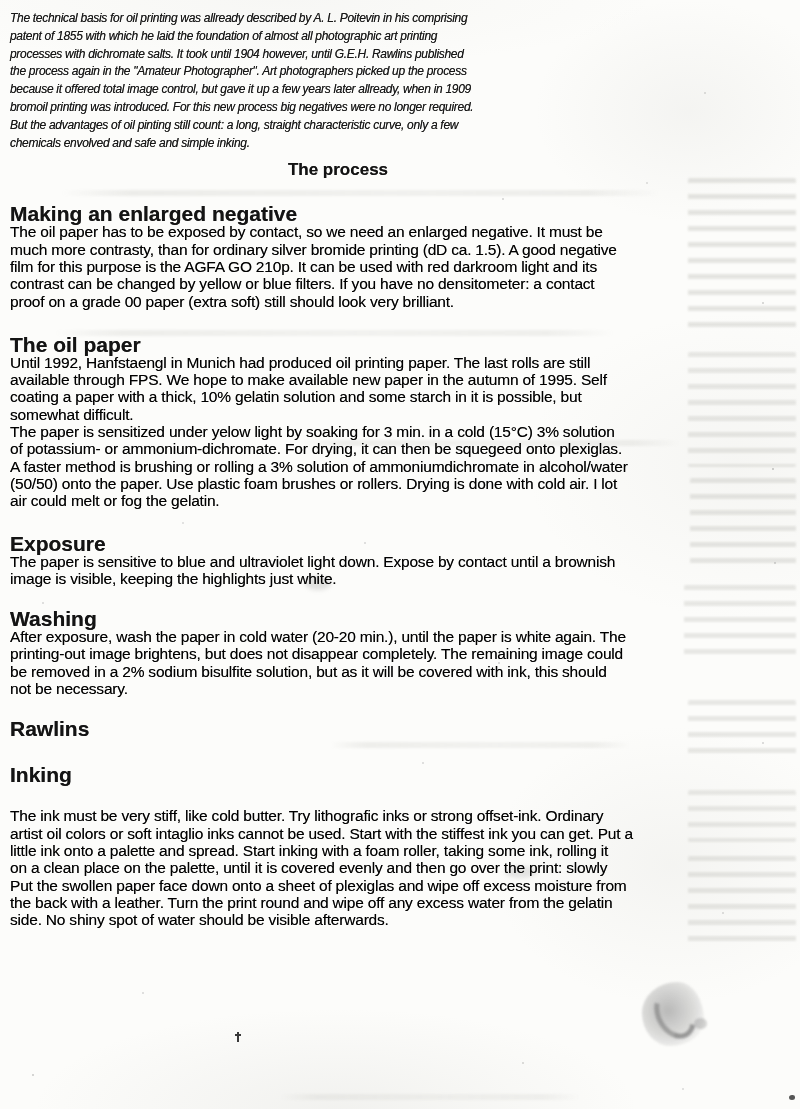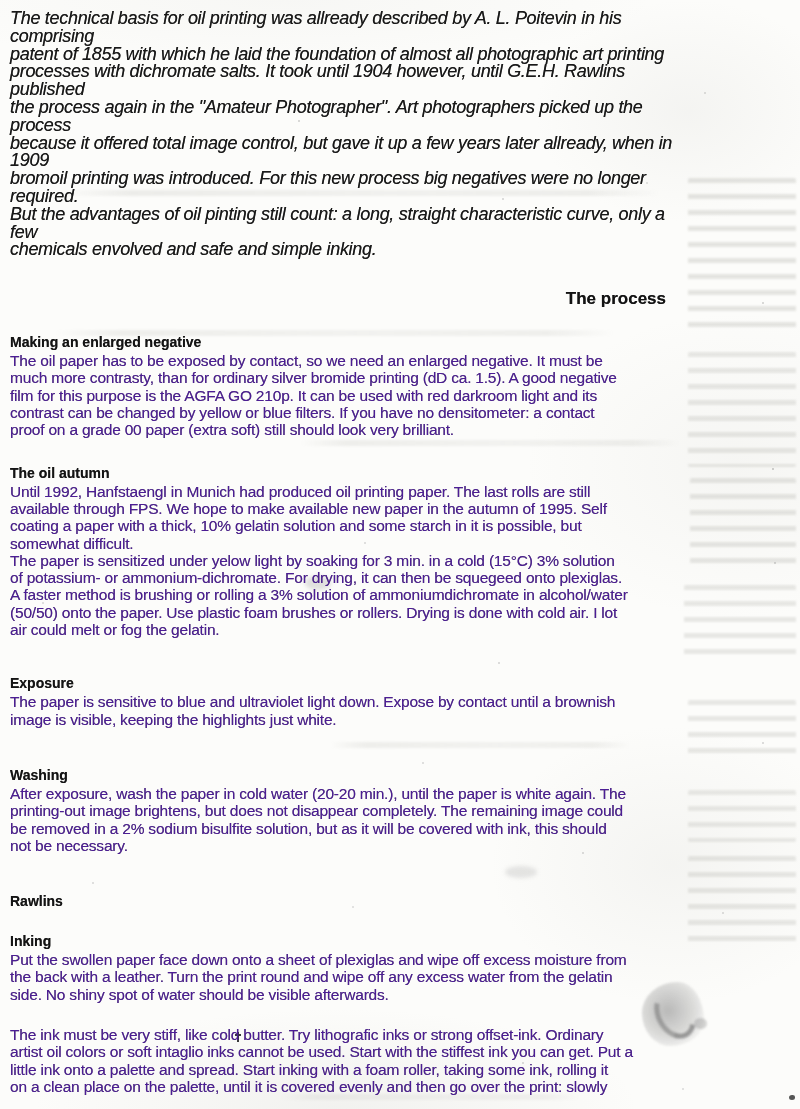--- a/index.html
+++ b/index.html
@@ -26,46 +26,46 @@
   }
   .content{
     position:relative;z-index:2;
     padding:10px 0 0 10px;
     width:700px;
     color:#1f1f1f;
   }
   .intro{
     margin:0;width:676px;
     font-style:italic;
-    font-size:18px;line-height:17.8px;letter-spacing:-0.3px;
+    font-size:12px;line-height:17.8px;letter-spacing:-0.3px;
     white-space:pre-line;
     color:#181818;
     text-shadow:0 0 0.6px rgba(25,25,25,0.75);
   }
   .process-title{
-    margin:30px 0 0 0;width:656px;
-    text-align:right;
+    margin:8px 0 0 0;width:656px;
+    text-align:center;
     font-size:17px;line-height:19px;font-weight:bold;
     color:#131313;
     text-shadow:0 0 0.5px rgba(20,20,20,0.7);
   }
   .sec-head{
     margin:25px 0 0 0;
-    font-size:14px;line-height:19px;font-weight:bold;
+    font-size:21px;line-height:19px;font-weight:bold;
     color:#141414;
     text-shadow:0 0 0.5px rgba(20,20,20,0.7);
   }
-  .sec-head.tight{margin-top:38px;}
-  .sec-head.tighter{margin-top:21px;}
-  .sec-head.mid{margin-top:36px;}
+  .sec-head.tight{margin-top:22px;}
+  .sec-head.tighter{margin-top:27px;}
+  .sec-head.mid{margin-top:24px;}
   .para{
     margin:0;width:720px;
     font-size:15.5px;line-height:17.3px;letter-spacing:-0.2px;
     white-space:pre-line;
-    color:#4c1d95;
+    color:#000000;
     text-shadow:0 0 0.5px rgba(30,30,30,0.6);
   }
   .para.second{margin-top:23px;}
 
   
   .ghost{
     position:absolute;z-index:1;pointer-events:none;
     background:repeating-linear-gradient(180deg,
       rgba(138,138,130,0.26) 0px, rgba(138,138,130,0.26) 5px,
       rgba(255,255,255,0) 5px, rgba(255,255,255,0) 16px);
@@ -196,21 +196,21 @@
     <section>
       <div class="sec-head">Making an enlarged negative</div>
       <p class="para">The oil paper has to be exposed by contact, so we need an enlarged negative. It must be
 much more contrasty, than for ordinary silver bromide printing (dD ca. 1.5). A good negative
 film for this purpose is the AGFA GO 210p. It can be used with red darkroom light and its
 contrast can be changed by yellow or blue filters. If you have no densitometer: a contact
 proof on a grade 00 paper (extra soft) still should look very brilliant.</p>
     </section>
 
     <section>
-      <div class="sec-head">The oil autumn</div>
+      <div class="sec-head">The oil paper</div>
       <p class="para">Until 1992, Hanfstaengl in Munich had produced oil printing paper. The last rolls are still
 available through FPS. We hope to make available new paper in the autumn of 1995. Self
 coating a paper with a thick, 10% gelatin solution and some starch in it is possible, but
 somewhat difficult.</p>
     </section>
 
     <section>
       <p class="para">The paper is sensitized under yelow light by soaking for 3 min. in a cold (15°C) 3% solution
 of potassium- or ammonium-dichromate. For drying, it can then be squegeed onto plexiglas.
 A faster method is brushing or rolling a 3% solution of ammoniumdichromate in alcohol/water
@@ -231,23 +231,23 @@
 be removed in a 2% sodium bisulfite solution, but as it will be covered with ink, this should
 not be necessary.</p>
     </section>
 
     <section>
       <div class="sec-head tight">Rawlins</div>
     </section>
 
     <section>
       <div class="sec-head tighter">Inking</div>
-      <p class="para">Put the swollen paper face down onto a sheet of plexiglas and wipe off excess moisture from
-the back with a leather. Turn the print round and wipe off any excess water from the gelatin
-side. No shiny spot of water should be visible afterwards.</p>
       <p class="para second">The ink must be very stiff, like cold butter. Try lithografic inks or strong offset-ink. Ordinary
 artist oil colors or soft intaglio inks cannot be used. Start with the stiffest ink you can get. Put a
 little ink onto a palette and spread. Start inking with a foam roller, taking some ink, rolling it
 on a clean place on the palette, until it is covered evenly and then go over the print: slowly</p>
+      <p class="para">Put the swollen paper face down onto a sheet of plexiglas and wipe off excess moisture from
+the back with a leather. Turn the print round and wipe off any excess water from the gelatin
+side. No shiny spot of water should be visible afterwards.</p>
     </section>
 
   </div>
 </div>
 
 </body></html>

